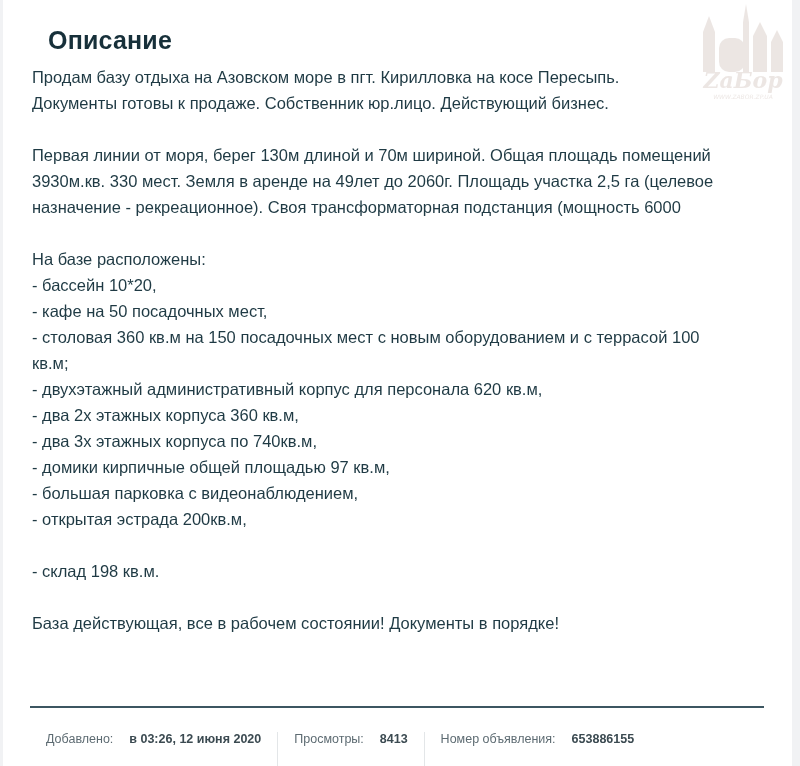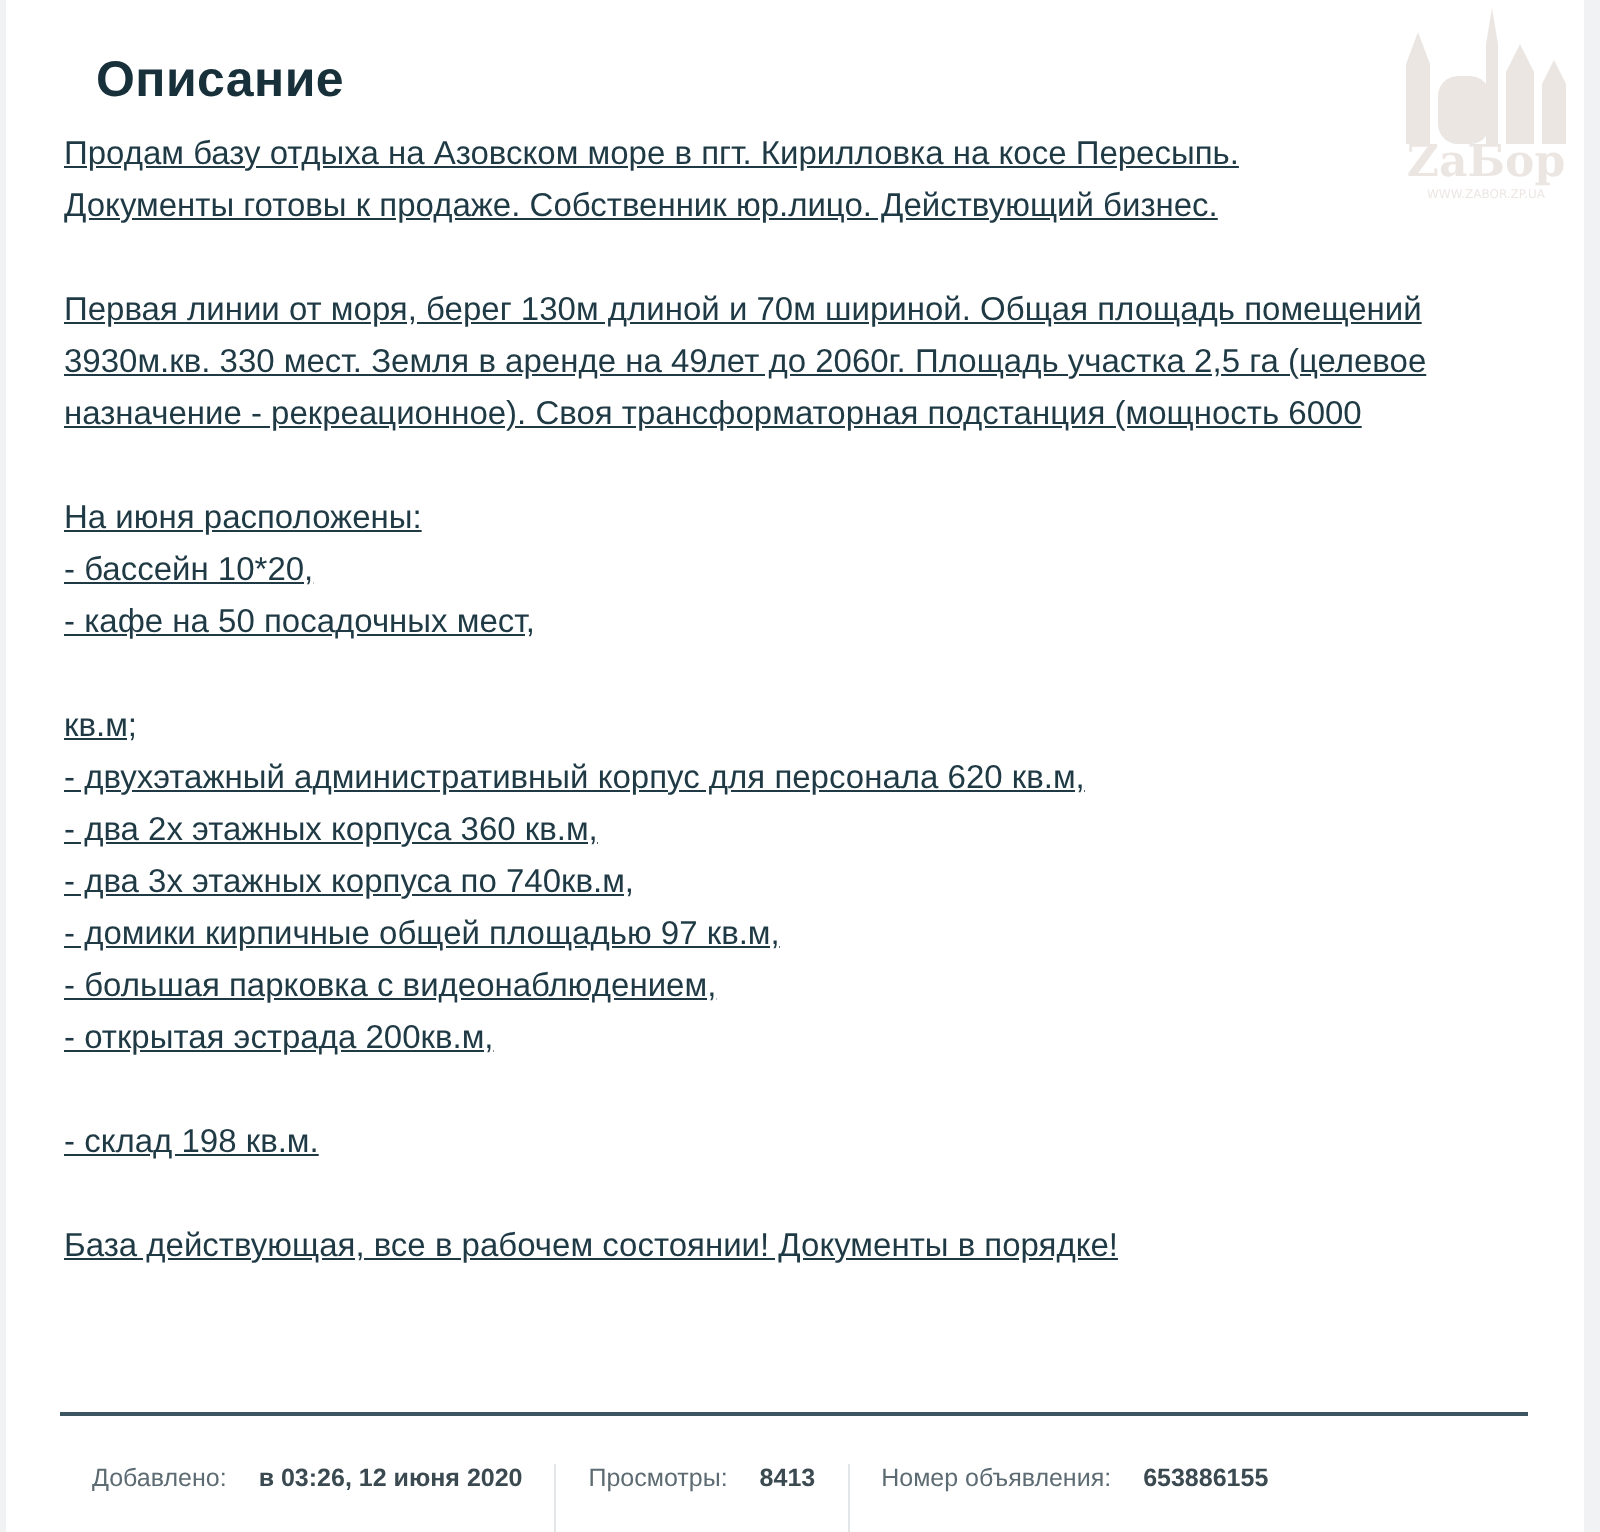--- a/index.html
+++ b/index.html
@@ -3,23 +3,23 @@
 <meta charset="utf-8">
 <style>
   html, body { margin:0; padding:0; }
   body { width:800px; height:766px; background:#f1f2f4; overflow:hidden; position:relative;
          font-family:"Liberation Sans", sans-serif; }
   .card { position:absolute; left:3px; top:0; width:789px; height:766px; background:#ffffff; }
   .title { position:absolute; left:29px; top:10px; margin:16px; font-size:25px; font-weight:bold;
            color:#17303a; letter-spacing:0.2px; }
   .desc { position:absolute; left:29px; top:64px; width:740px; font-size:16.5px; line-height:26px;
           color:#1f3a44; }
-  .desc p { margin:0;text-decoration:underline; }
+  .desc p { margin:0; }
   .desc .gap { height:26px; }
-  .watermark { position:absolute; left:690px; top:2px; width:100px; height:100px; opacity:0.35; }
+  .watermark { position:absolute; left:690px; top:2px; width:100px; height:100px; opacity:0.35;font-style:italic; }
   .hr { position:absolute; left:27px; top:706px; width:734px; height:2px; background:#3c5661; }
   .footer { position:absolute; left:27px; top:732px; height:34px; display:flex; align-items:center;
             font-size:12.5px; color:#5d6b72; }
   .footer .item { padding:0 16px; height:34px; display:flex; align-items:flex-start; border-left:1px solid #e3e6e8; }
   .footer .item:first-child { border-left:none; padding-left:16px; }
   .footer b { color:#3b4a51; margin-left:16px; }
 </style>
 </head>
 <body>
 
@@ -50,24 +50,24 @@
       <span>Документы готовы к продаже. Собственник юр.лицо. Действующий бизнес.</span>
     </p>
     <div class="gap"></div>
     <p>
       <span>Первая линии от моря, берег 130м длиной и 70м шириной. Общая площадь помещений</span><br>
       <span>3930м.кв. 330 мест. Земля в аренде на 49лет до 2060г. Площадь участка 2,5 га (целевое</span><br>
       <span>назначение - рекреационное). Своя трансформаторная подстанция (мощность 6000</span><br>
     </p>
     <div class="gap"></div>
     <p>
-      <span>На июня расположены:</span><br>
+      <span>На базе расположены:</span><br>
       <span>- бассейн 10*20,</span><br>
       <span>- кафе на 50 посадочных мест,</span><br>
-      <br>
+      <span>- столовая 360 кв.м на 150 посадочных мест с новым оборудованием и с террасой 100</span><br>
       <span>кв.м;</span><br>
       <span>- двухэтажный административный корпус для персонала 620 кв.м,</span><br>
       <span>- два 2х этажных корпуса 360 кв.м,</span><br>
       <span>- два 3х этажных корпуса по 740кв.м,</span><br>
       <span>- домики кирпичные общей площадью 97 кв.м,</span><br>
       <span>- большая парковка с видеонаблюдением,</span><br>
       <span>- открытая эстрада 200кв.м,</span><br>
       <br>
       <span>- склад 198 кв.м.</span>
     </p>

